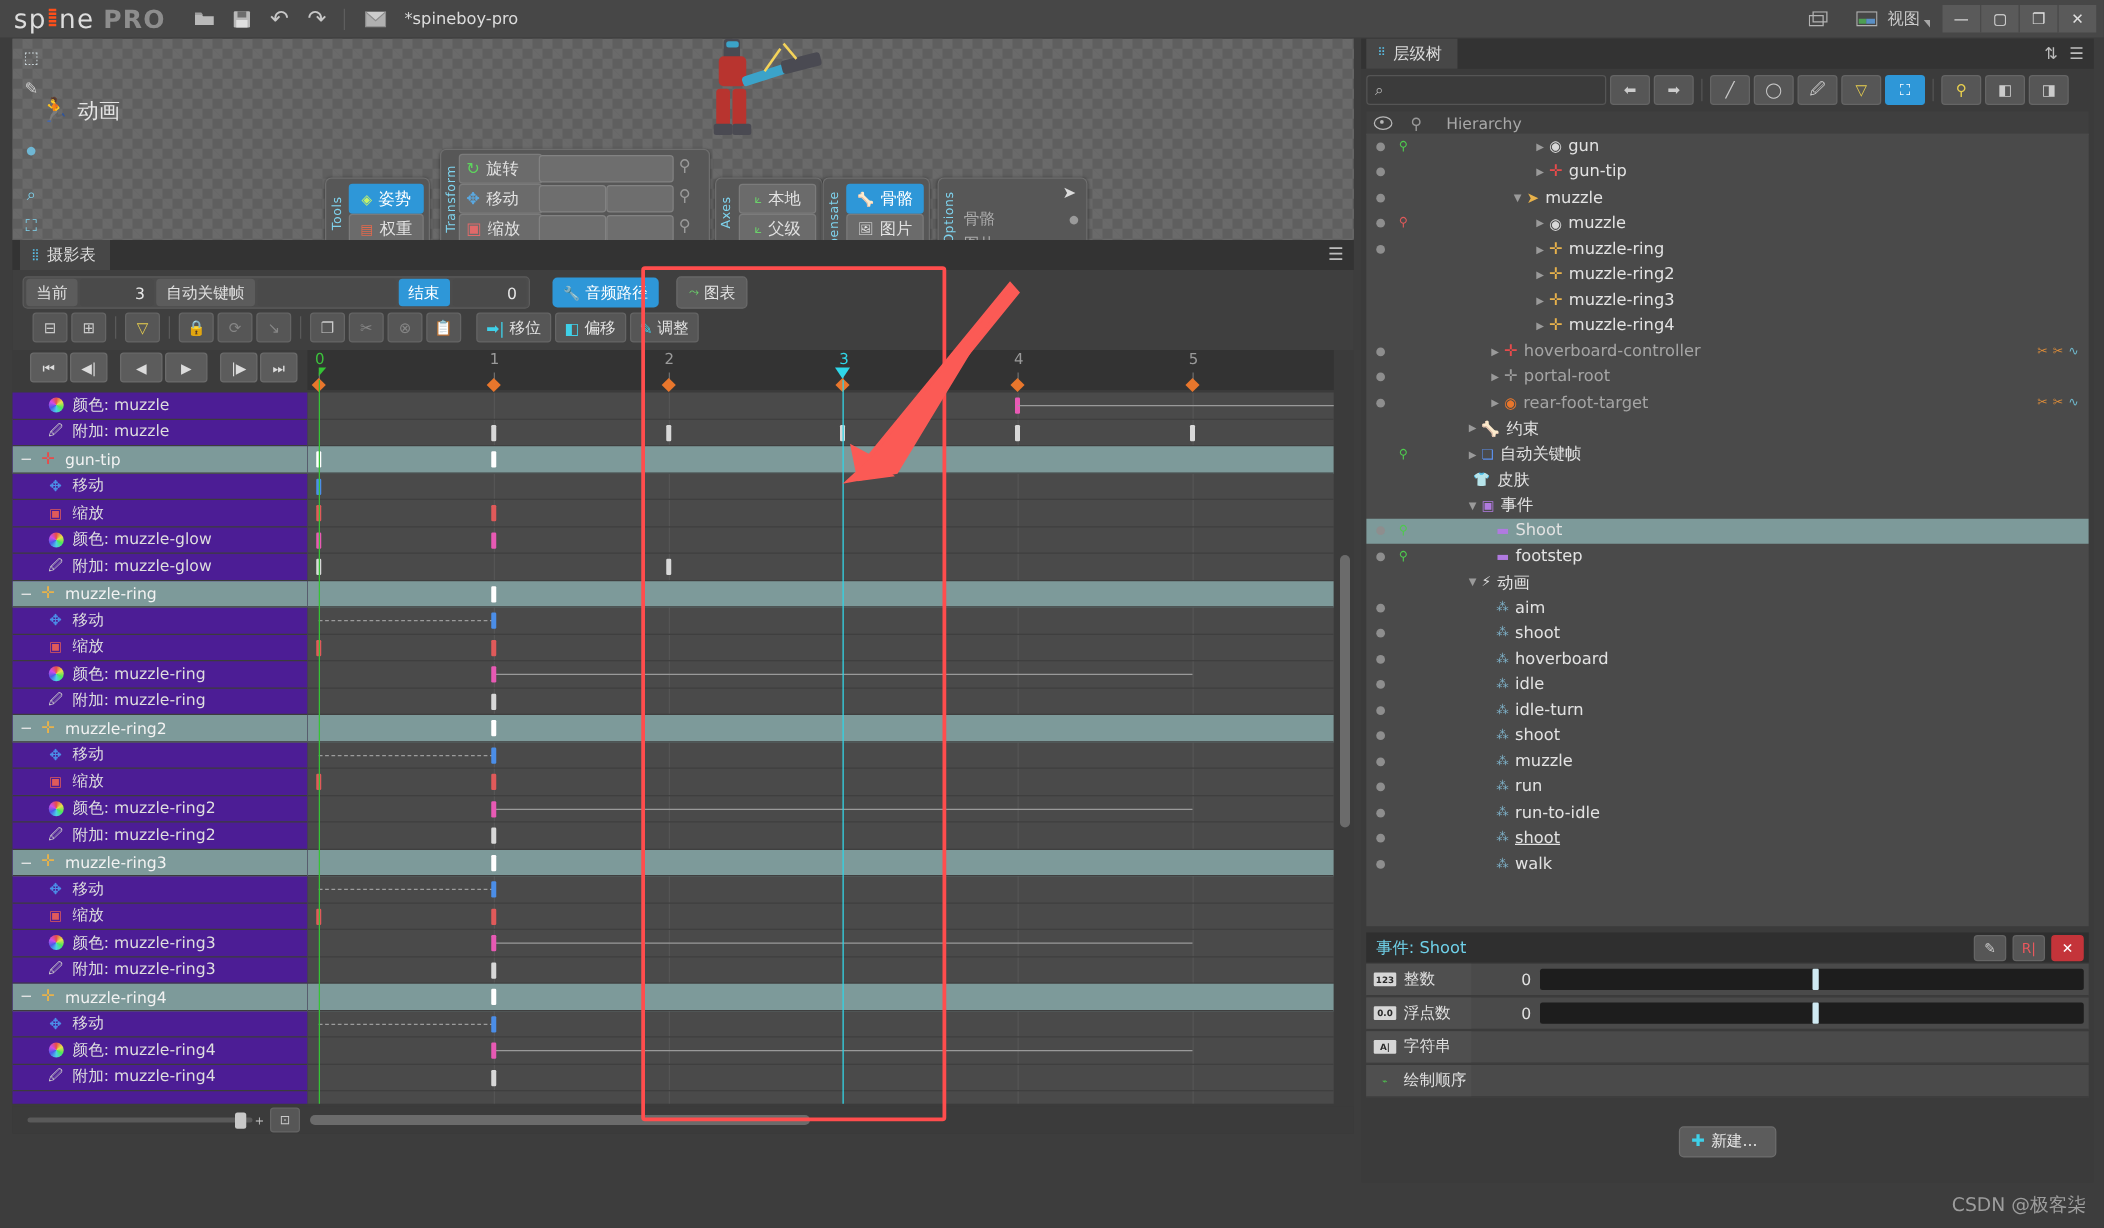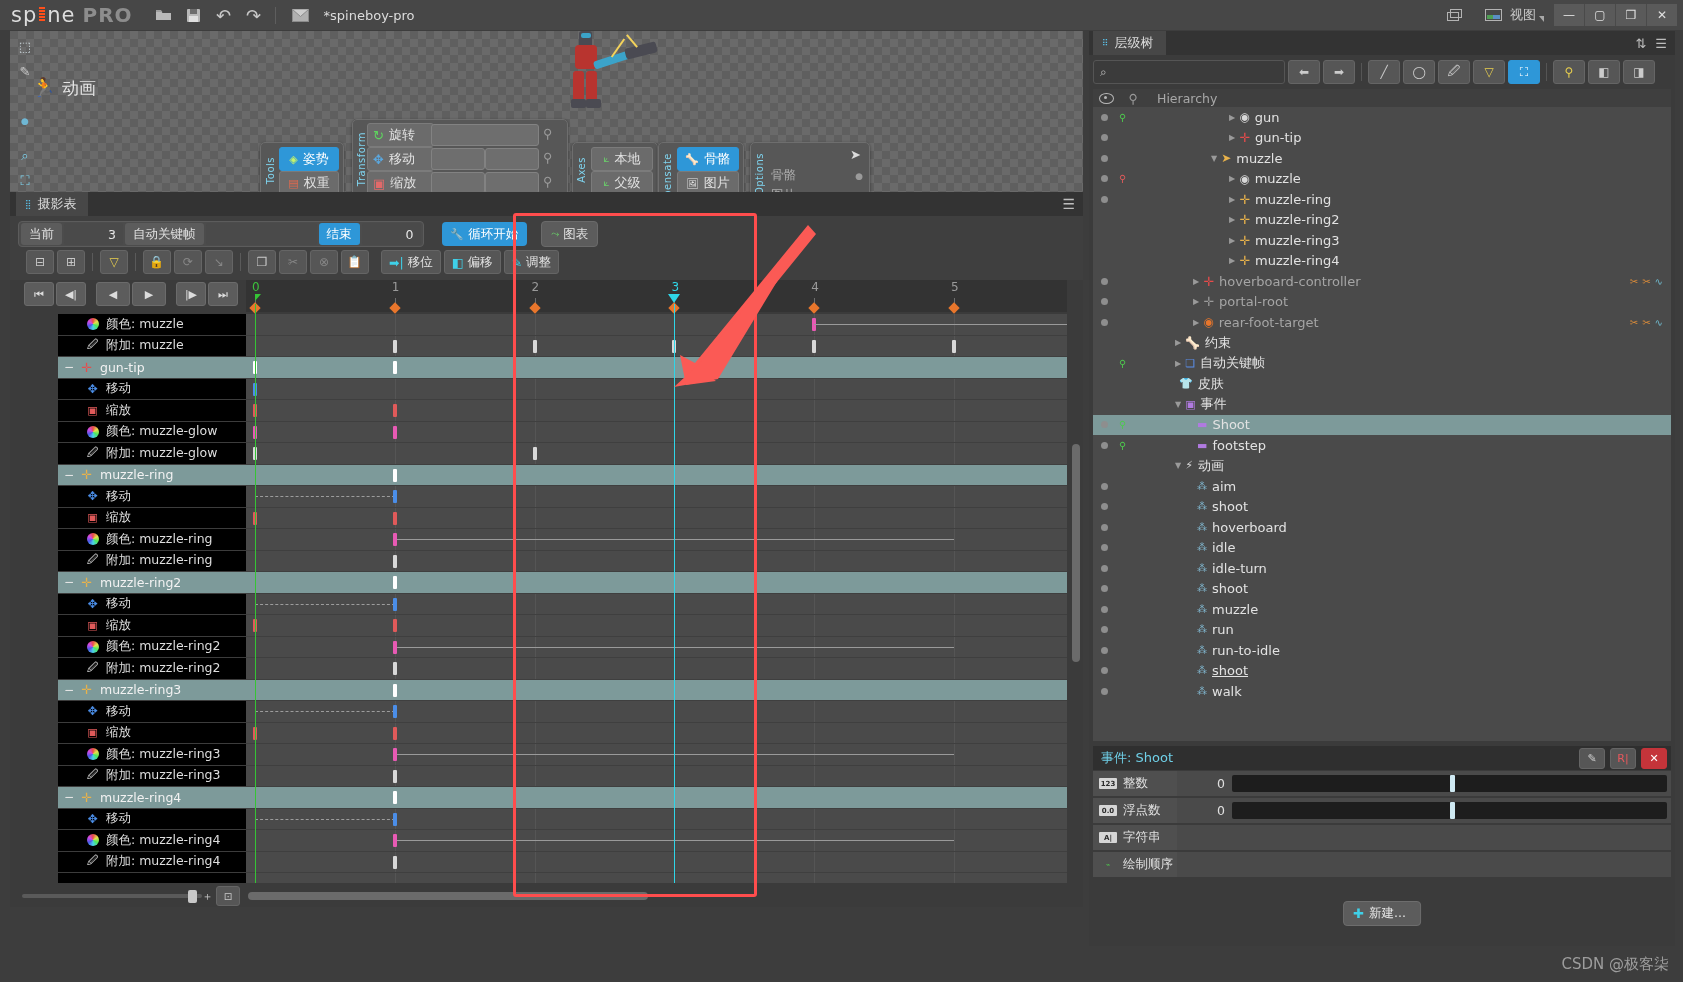--- a/index.html
+++ b/index.html
@@ -82,21 +82,21 @@
   .playrow{position:absolute;left:14px;top:89px;height:26px;display:flex;align-items:center;gap:2px;}
   .pbtn{width:28px;height:22px;background:#5c5c5c;border:1px solid #6b6b6b;border-radius:3px;
         display:flex;align-items:center;justify-content:center;color:#dcdcdc;font-size:11px;cursor:pointer;}
 
   .ruler{position:absolute;left:236px;top:88px;right:16px;height:32px;background:#333333;}
   .tick{position:absolute;top:0;font-size:12px;color:#9a9a9a;}
   .tick.green{color:#3cc03c;}
   .tick.cyan{color:#2fd6e8;}
   .tickmark{position:absolute;top:18px;width:1px;height:8px;background:#6d6d6d;}
 
-  .tracknames{position:absolute;left:0;top:122px;width:236px;bottom:24px;overflow:hidden;background:#000000;margin-left:48px;}
+  .tracknames{position:absolute;left:0;top:122px;width:236px;bottom:24px;overflow:hidden;background:#4c1d95;}
   .trk{height:21.5px;display:flex;align-items:center;border-bottom:1px solid #3c3c3c;padding-left:6px;
        box-sizing:border-box;font-size:12.5px;color:#dedede;cursor:pointer;}
   .trk.bone{background:#7d9a9a;color:#f2f2f2;}
   .trk .exp{width:13px;color:#e8e8e8;font-size:12px;}
   .trk .ico{width:19px;display:flex;align-items:center;justify-content:center;font-size:11px;}
   .trk.child{padding-left:25px;}
 
   .keysarea{position:absolute;left:236px;top:122px;right:16px;bottom:24px;background:#4a4a4a;overflow:hidden;}
   .krow{position:absolute;left:0;right:0;height:21.5px;border-bottom:1px solid #3f3f3f;box-sizing:border-box;}
   .krow.bone{background:#7d9a9a;}
@@ -362,21 +362,21 @@
           <div class="fld-lbl">当前</div>
           <div class="fld-val">3</div>
           <div class="fld-lbl">自动关键帧</div>
           <div class="fld-val wide"></div>
           <div class="fld-lbl on">结束</div>
           <div class="fld-val">0</div>
         </div>
         <div style="width:18px"></div>
         <div class="btn-blue">
           <span style="font-size:11px">🔧</span>
-          <span>循环开始</span>
+          <span>音频路径</span>
         </div>
         <div style="width:14px"></div>
         <div class="btn-gray">
           <span style="font-size:10px;color:#6ad06a">⤳</span>
           <span>图表</span>
         </div>
       </div>
 
       <div class="row2">
         <div class="ibtn">⊟</div>

